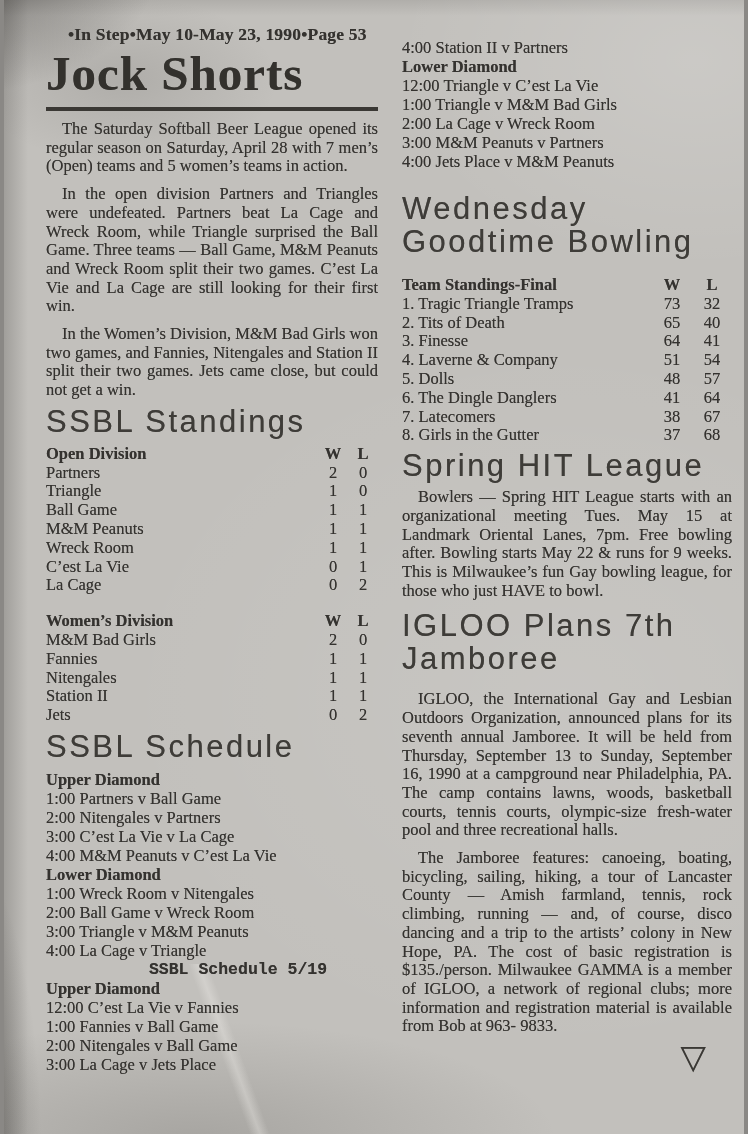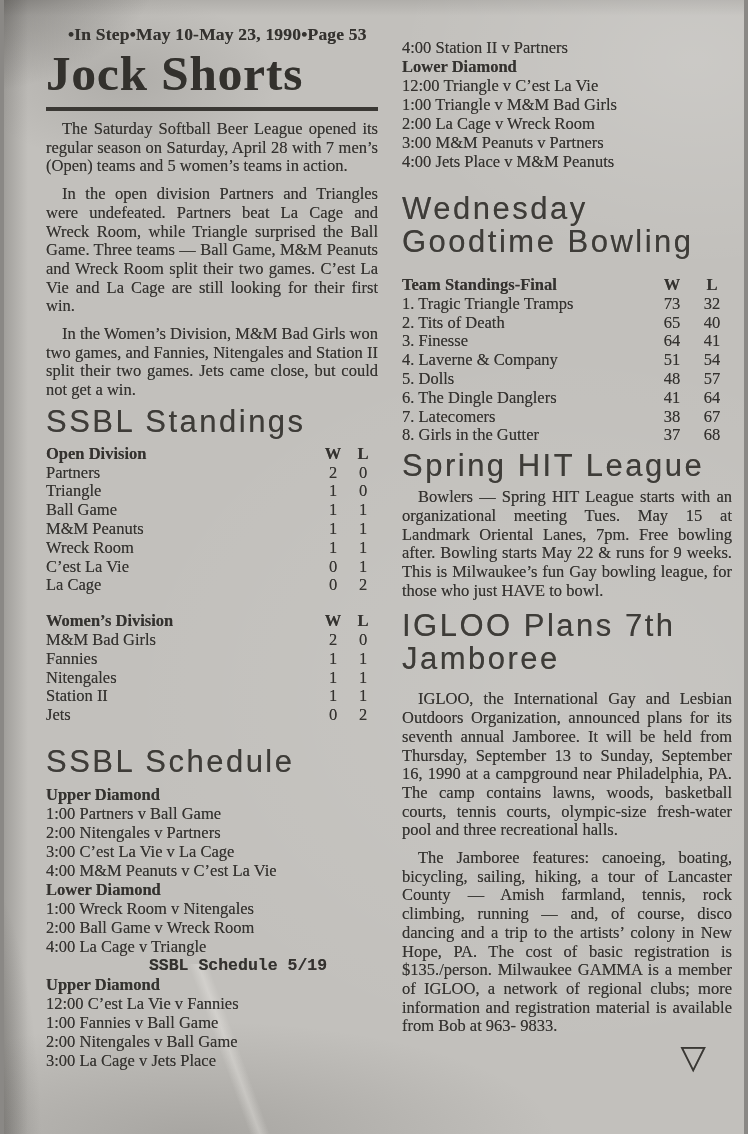--- a/index.html
+++ b/index.html
@@ -45,21 +45,21 @@
     margin:0 0 9px;font-size:16.5px;line-height:18.7px;
     text-align:justify;text-indent:16px;
   }
   .para:last-child{margin-bottom:0;}
 
   .sans-head{
     margin:0;font-family:"Liberation Sans",sans-serif;font-weight:400;
     font-size:31px;line-height:33px;letter-spacing:2.5px;color:#3e3c38;
   }
   .standings-head{margin:5px 0 7px;}
-  .schedule-head{margin:20px 0 7px;}
+  .schedule-head{margin:5px 0 7px;}
   .bowling-head{margin:21px 0 6px;}
   .spring-head{margin:4px 0 5px;}
   .igloo-head{margin:9px 0 6px;}
 
   .tbl{font-size:16.5px;line-height:18.8px;}
   .tbl-head,.tbl-row{display:flex;align-items:baseline;}
   .tbl-team{flex:1;white-space:nowrap;overflow:hidden;}
   .wl{width:30px;text-align:center;flex:none;}
   .bowl .wl{width:40px;}
   .bold{font-weight:bold;}
@@ -206,20 +206,21 @@
         <div class="sched-line">4:00 M&amp;M Peanuts v C’est La Vie</div>
       </div>
 
     <div class="sched-line sched-label">Lower Diamond</div>
     <div>
 
         <div class="sched-line">1:00 Wreck Room v Nitengales</div>
 
         <div class="sched-line">2:00 Ball Game v Wreck Room</div>
 
+        <div class="sched-line">3:00 Triangle v M&amp;M Peanuts</div>
 
         <div class="sched-line">4:00 La Cage v Triangle</div>
       </div>
 
     <div class="sched-line sched-sub">SSBL Schedule 5/19</div>
 
     <div class="sched-line sched-label">Upper Diamond</div>
     <div>
 
         <div class="sched-line">12:00 C’est La Vie v Fannies</div>

